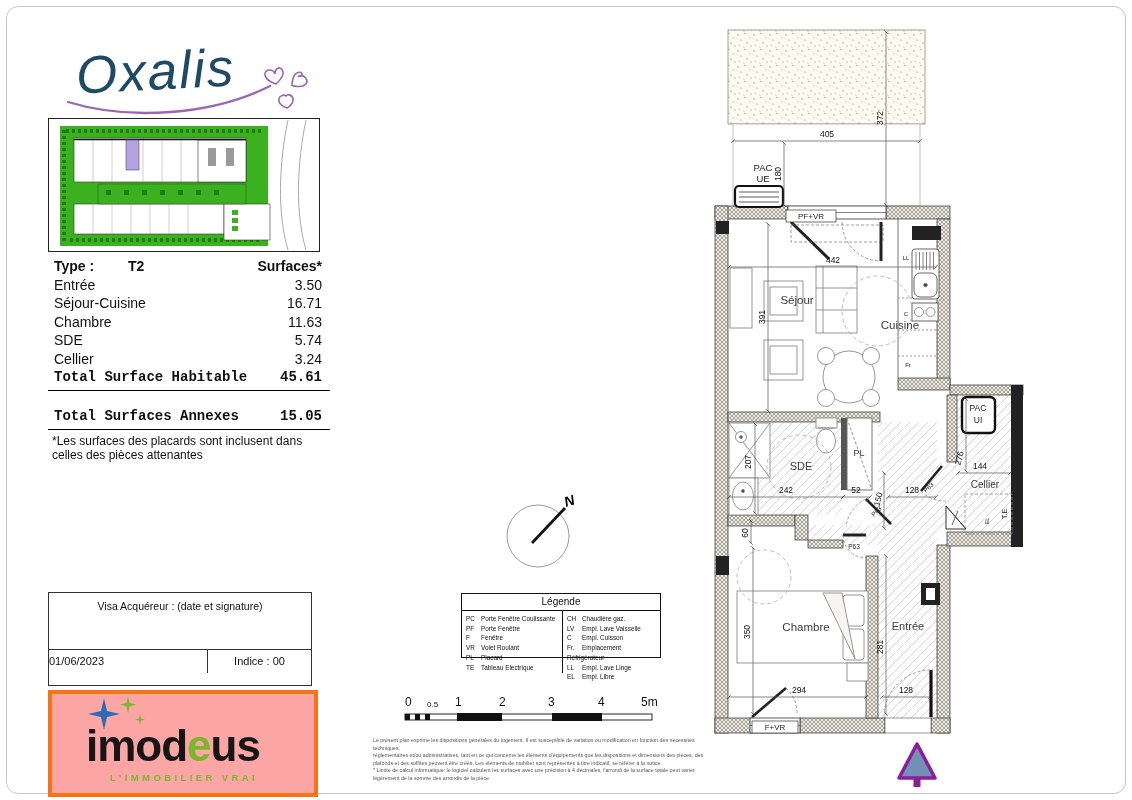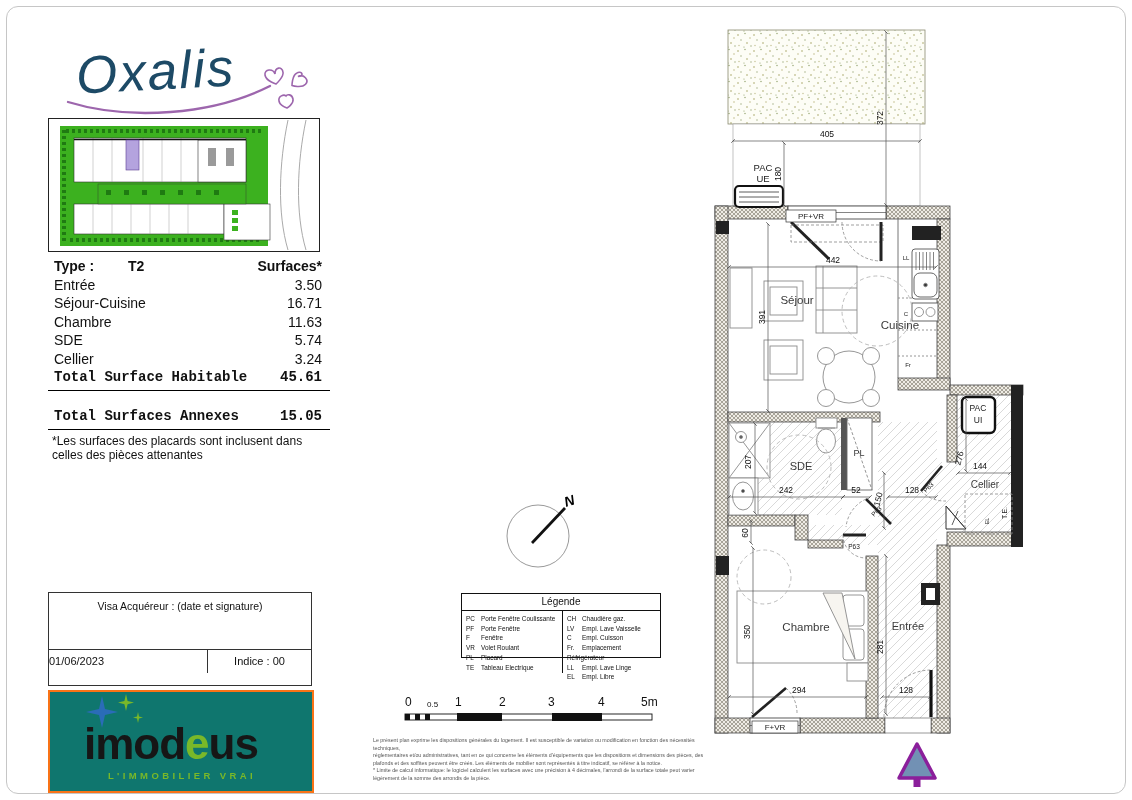--- a/index.html
+++ b/index.html
@@ -21,21 +21,21 @@
   .gap{height:17px;}
   .footnote{font-size:12px;margin-top:4px;padding-left:4px;}
 
   
   .visa{left:48px;top:592px;width:262px;height:92px;border:1px solid #333;}
   .visa-title{text-align:center;font-size:10.5px;padding-top:7px;height:56px;box-sizing:border-box;}
   .visa-bottom{display:flex;border-top:1px solid #333;height:23px;line-height:23px;font-size:11px;}
   .visa-date{width:158px;border-right:1px solid #333;}
   .visa-indice{flex:1;text-align:center;}
 
-  .imodeus-box{left:48px;top:690px;width:262px;height:99px;border:2px solid #f97316;background:#0f766e;}
+  .imodeus-box{left:48px;top:690px;width:262px;height:99px;border:4px solid #f97316;background:#fca5a5;}
 
   
   .legend{left:433px;top:593px;width:200px;height:65px;border:1px solid #111;box-sizing:border-box;background:#fff;margin-left:28px;}
   .legend-title{height:16px;line-height:16px;text-align:center;font-size:10px;border-bottom:1px solid #111;}
   .legend-cols{display:flex;height:62px;}
   .lg-col{padding:3px 0 0 4px;font-size:6.4px;line-height:9.7px;}
   .lg-left{width:96px;}
   .lg-right{flex:1;border-left:1px solid #111;}
   .lg-abbr{display:inline-block;width:15px;}
 

